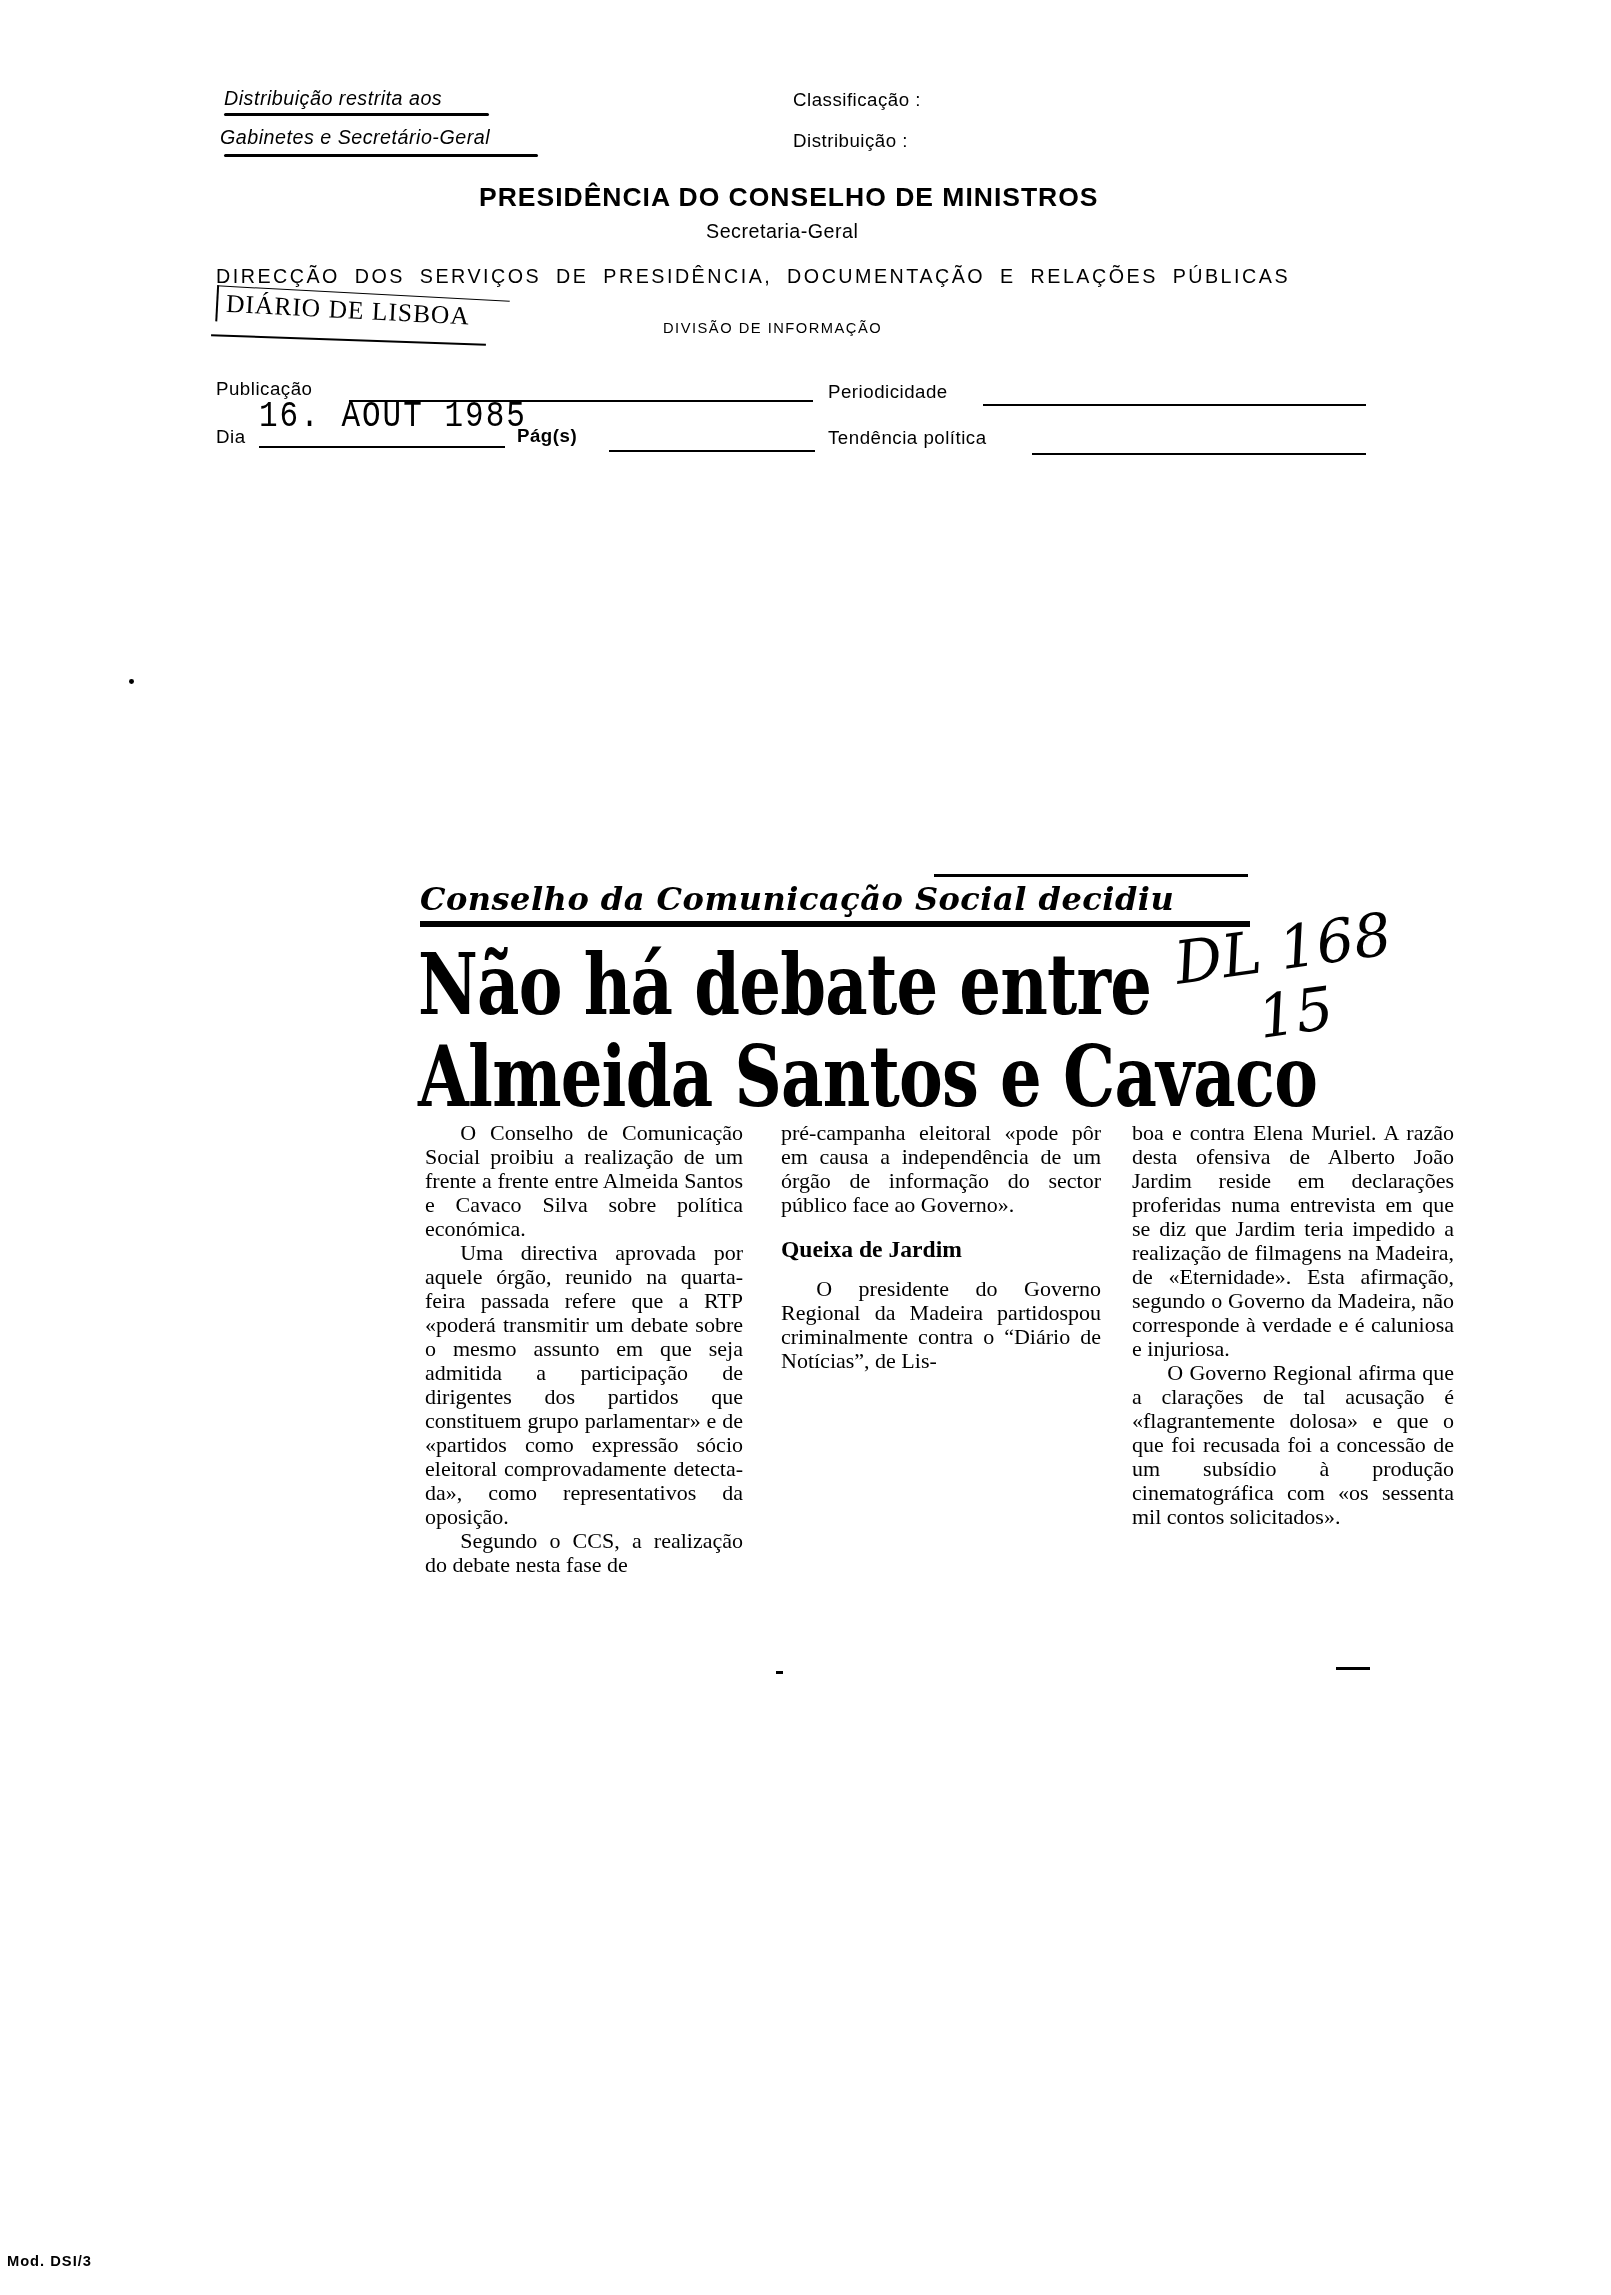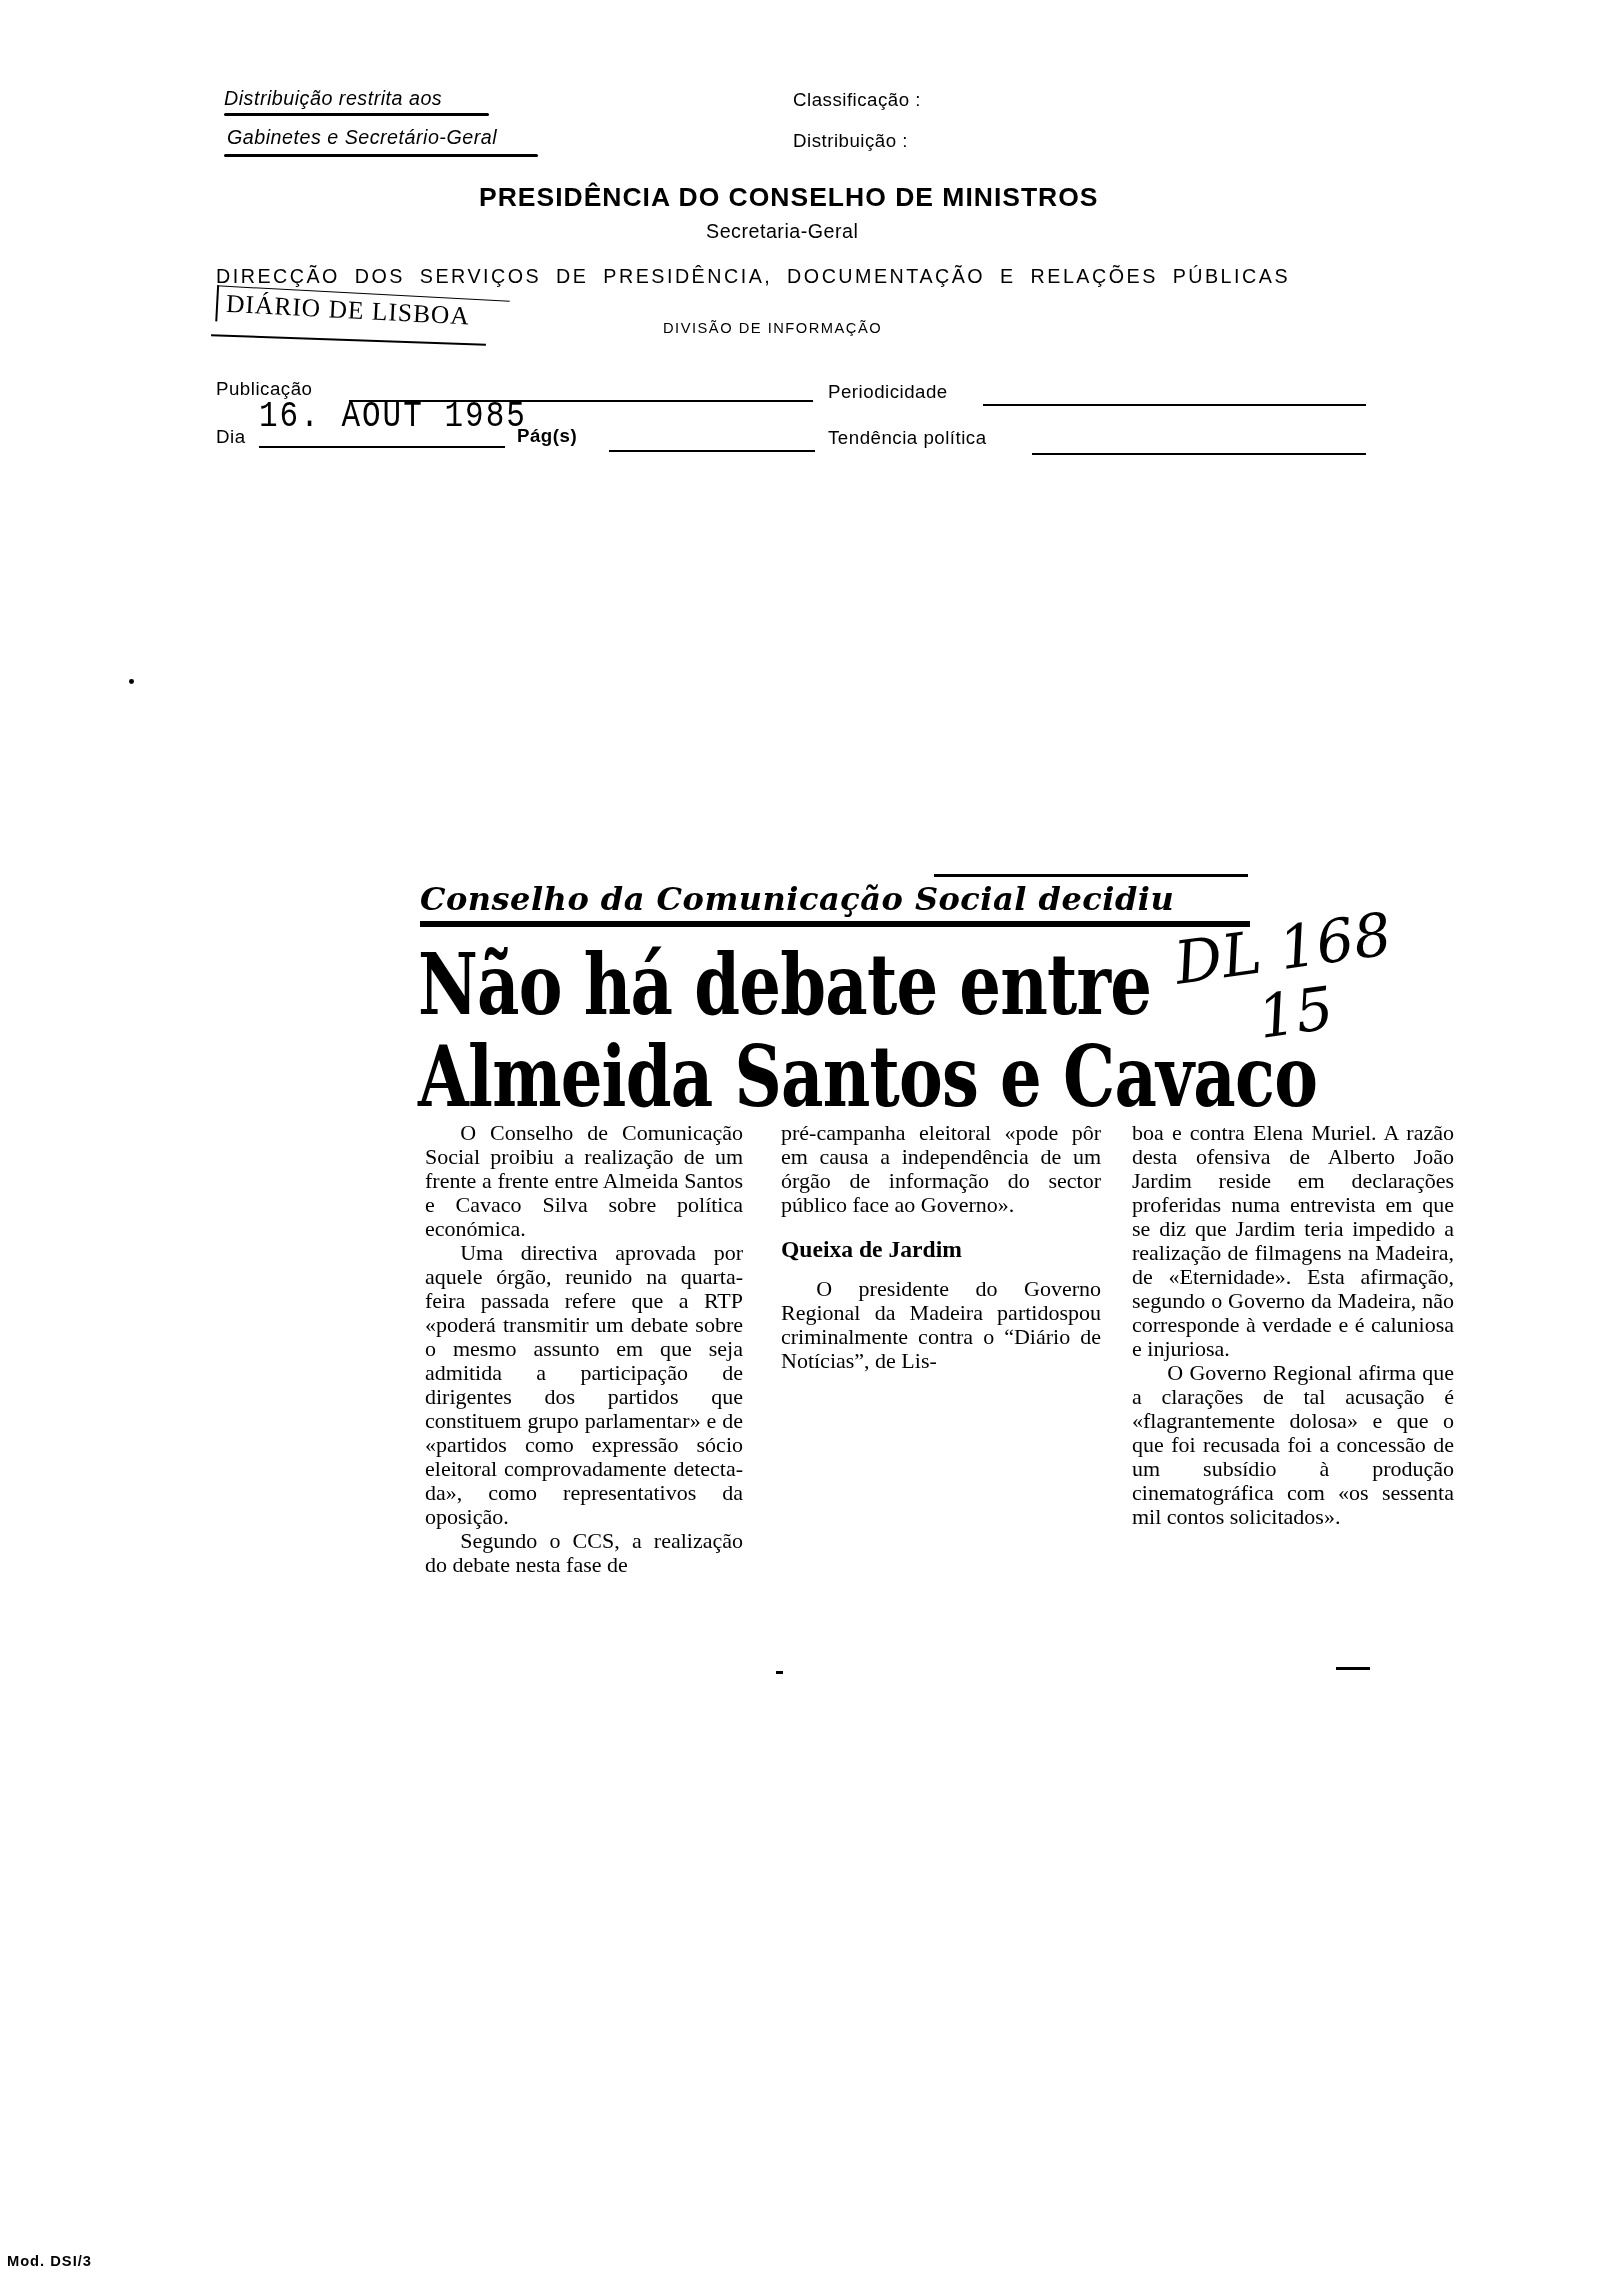--- a/index.html
+++ b/index.html
@@ -37,21 +37,21 @@
 
   .footer-mod { font-size: 14.7px; font-weight: bold; letter-spacing: 1px; }
   .end-dash { height: 2.5px; background: #000; }
   .speck { width: 4.9px; height: 4.9px; background: #000; border-radius: 50%; }
 </style>
 </head>
 <body>
 
 <div class="abs dist-line" style="left:224px; top:87px;">Distribuição restrita aos</div>
 <div class="abs dist-rule" style="left:224px; top:113px; width:265px;"></div>
-<div class="abs dist-line" style="left:227px; top:126px;">Gabinetes e Secretário-Geral</div>
+<div class="abs dist-line" style="left:220px; top:126px;">Gabinetes e Secretário-Geral</div>
 <div class="abs dist-rule" style="left:224px; top:154px; width:314px;"></div>
 
 <div class="abs class-label" style="left:793px; top:89px;">Classificação :</div>
 <div class="abs class-label" style="left:793px; top:130px;">Distribuição :</div>
 
 <div class="abs presid" style="left:479px; top:182px;">PRESIDÊNCIA DO CONSELHO DE MINISTROS</div>
 <div class="abs secgeral" style="left:706px; top:220px;">Secretaria-Geral</div>
 
 <div class="abs direccao" style="left:216px; top:265px;">DIRECÇÃO DOS SERVIÇOS DE PRESIDÊNCIA, DOCUMENTAÇÃO E RELAÇÕES PÚBLICAS</div>
 <div class="abs divisao" style="left:663px; top:320px;">DIVISÃO DE INFORMAÇÃO</div>

